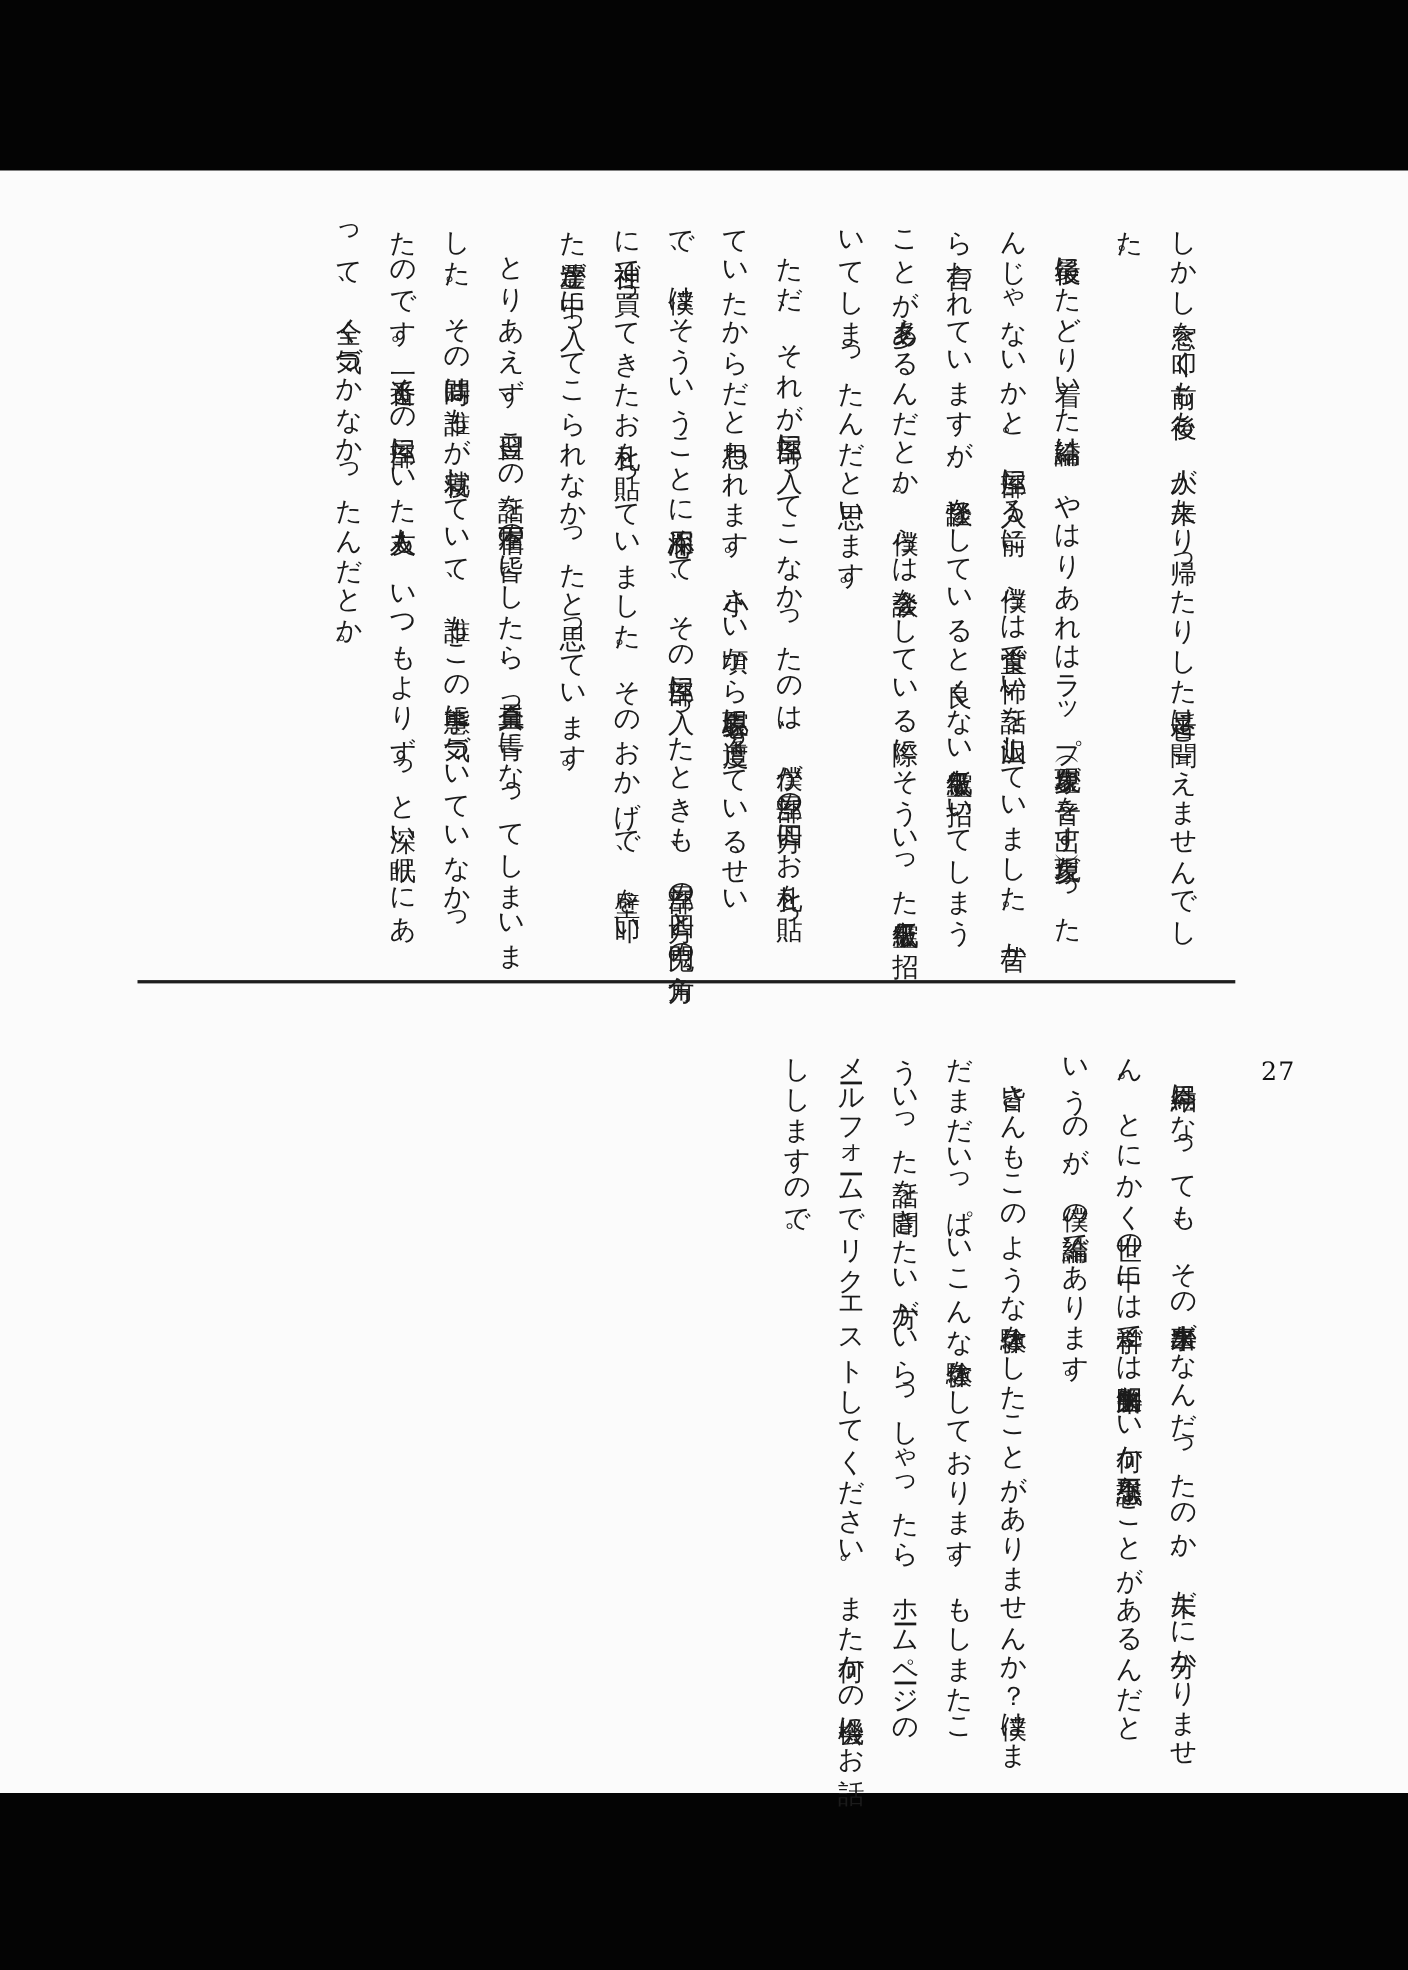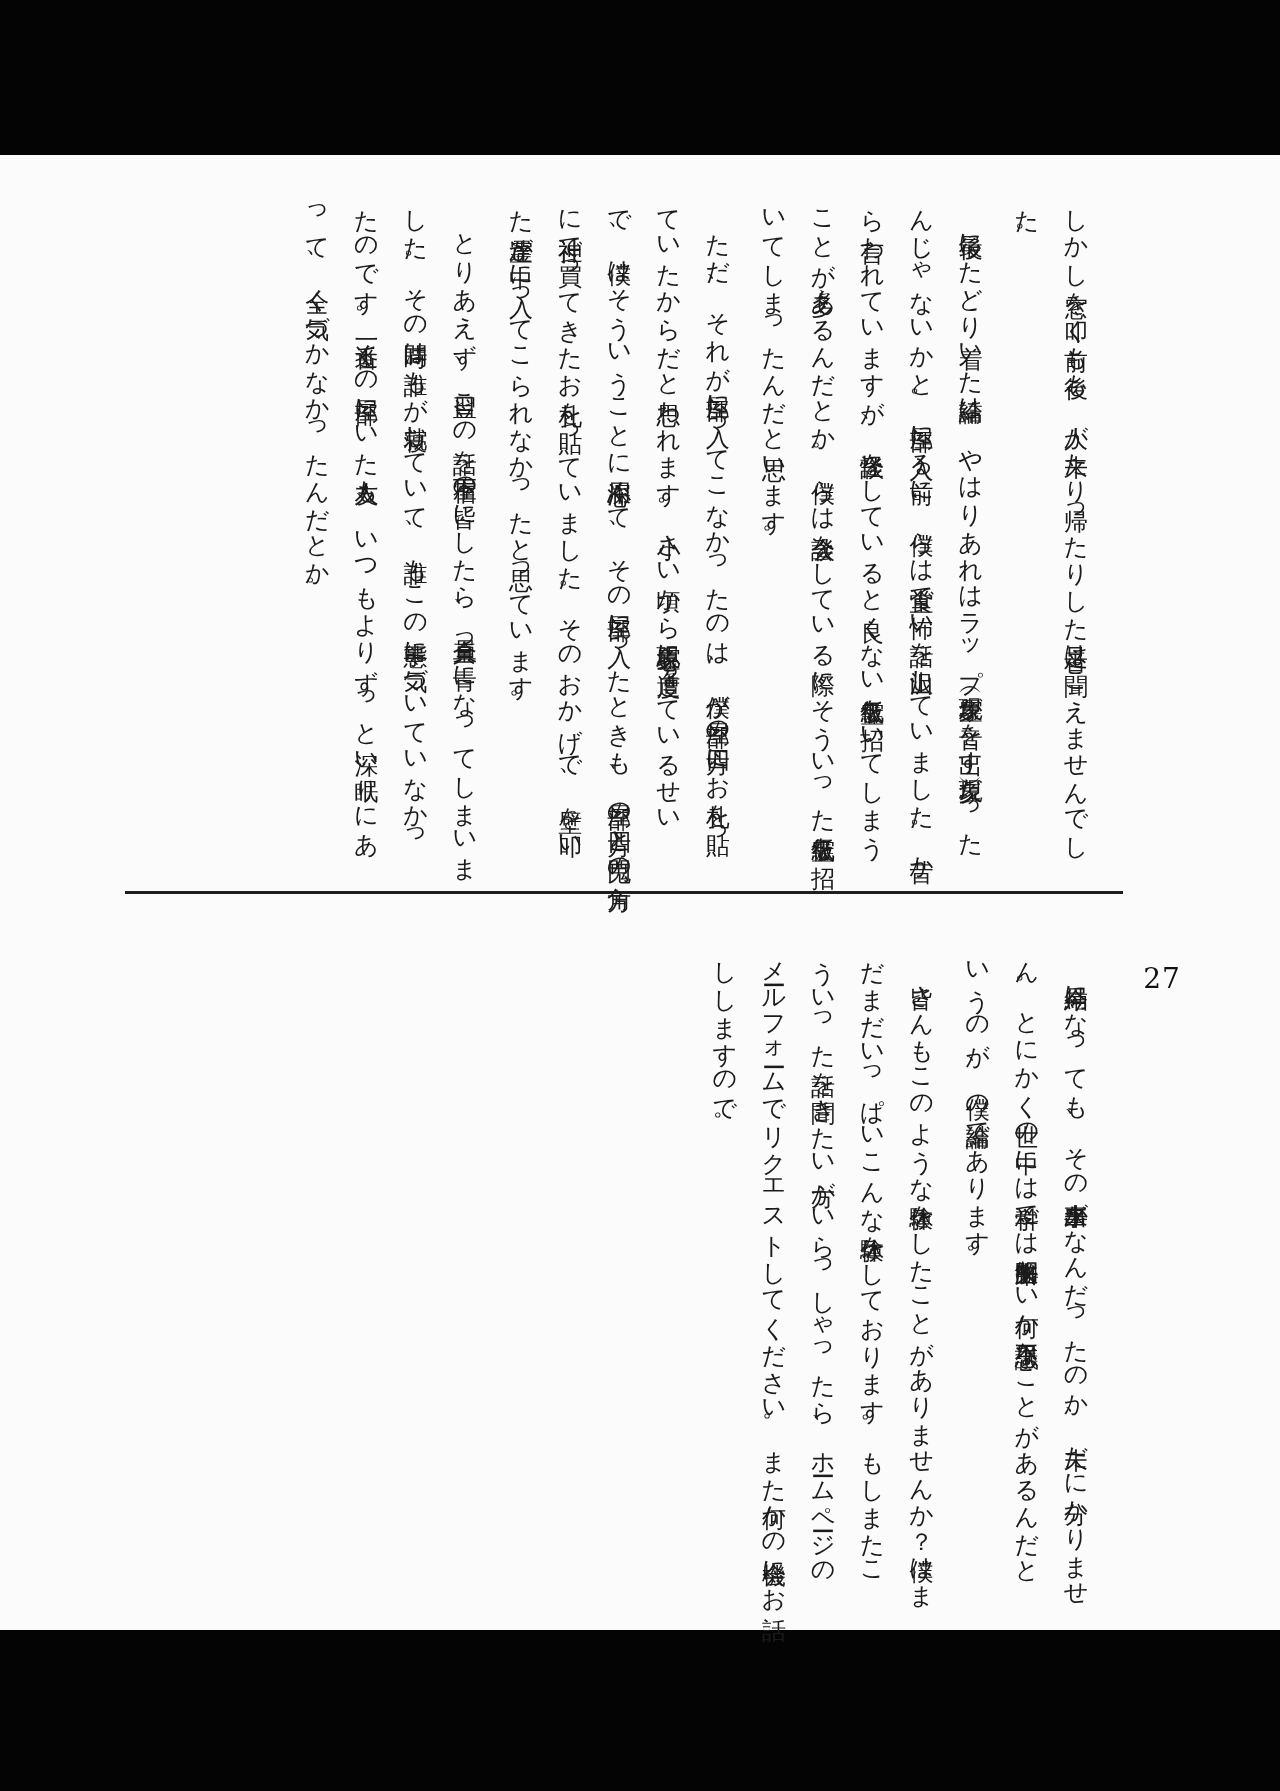--- a/index.html
+++ b/index.html
@@ -64,21 +64,21 @@
     width: 998px;
     height: 3px;
     background: #1e1e1e;
   }
   .page-number {
     position: absolute;
     left: 1140px;
     top: 807px;     
     width: 44px;
     text-align: center;
-    font-size: 28px;
+    font-size: 23px;
     color: #111;
     letter-spacing: 1px;
   }
 </style>
 </head>
 <body>
 
 <div class="canvas">
   <div class="paper">
 

